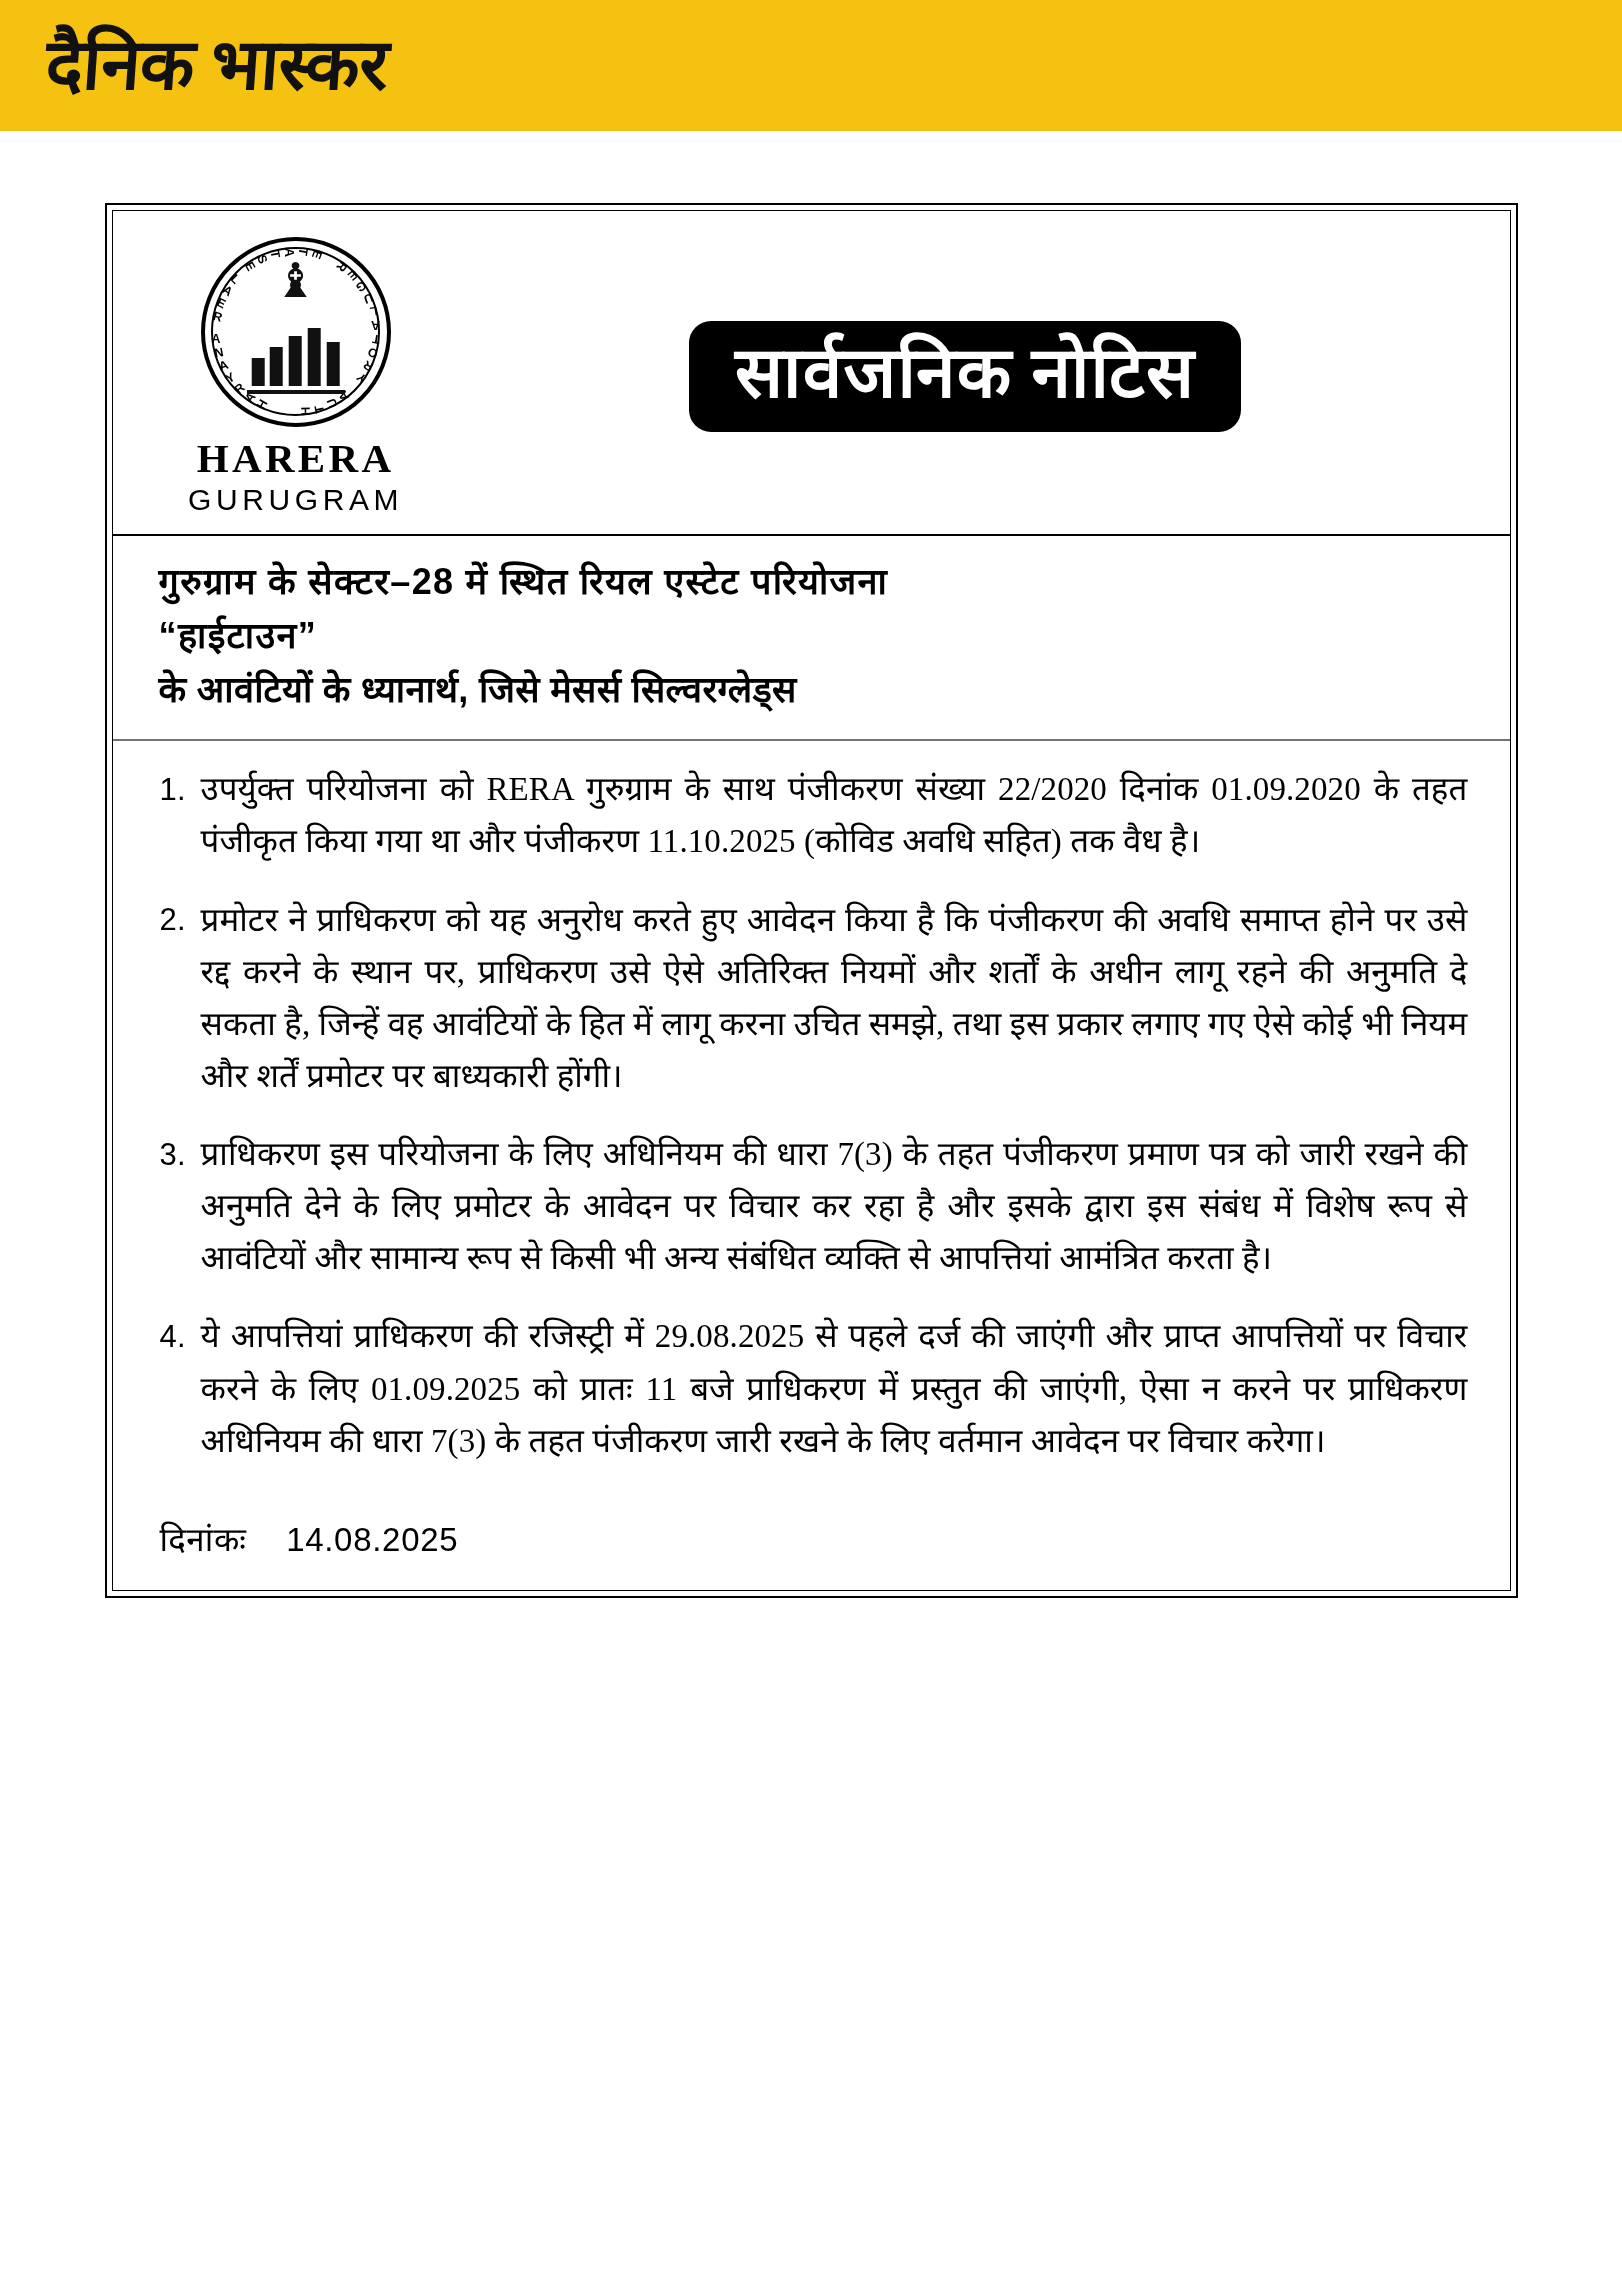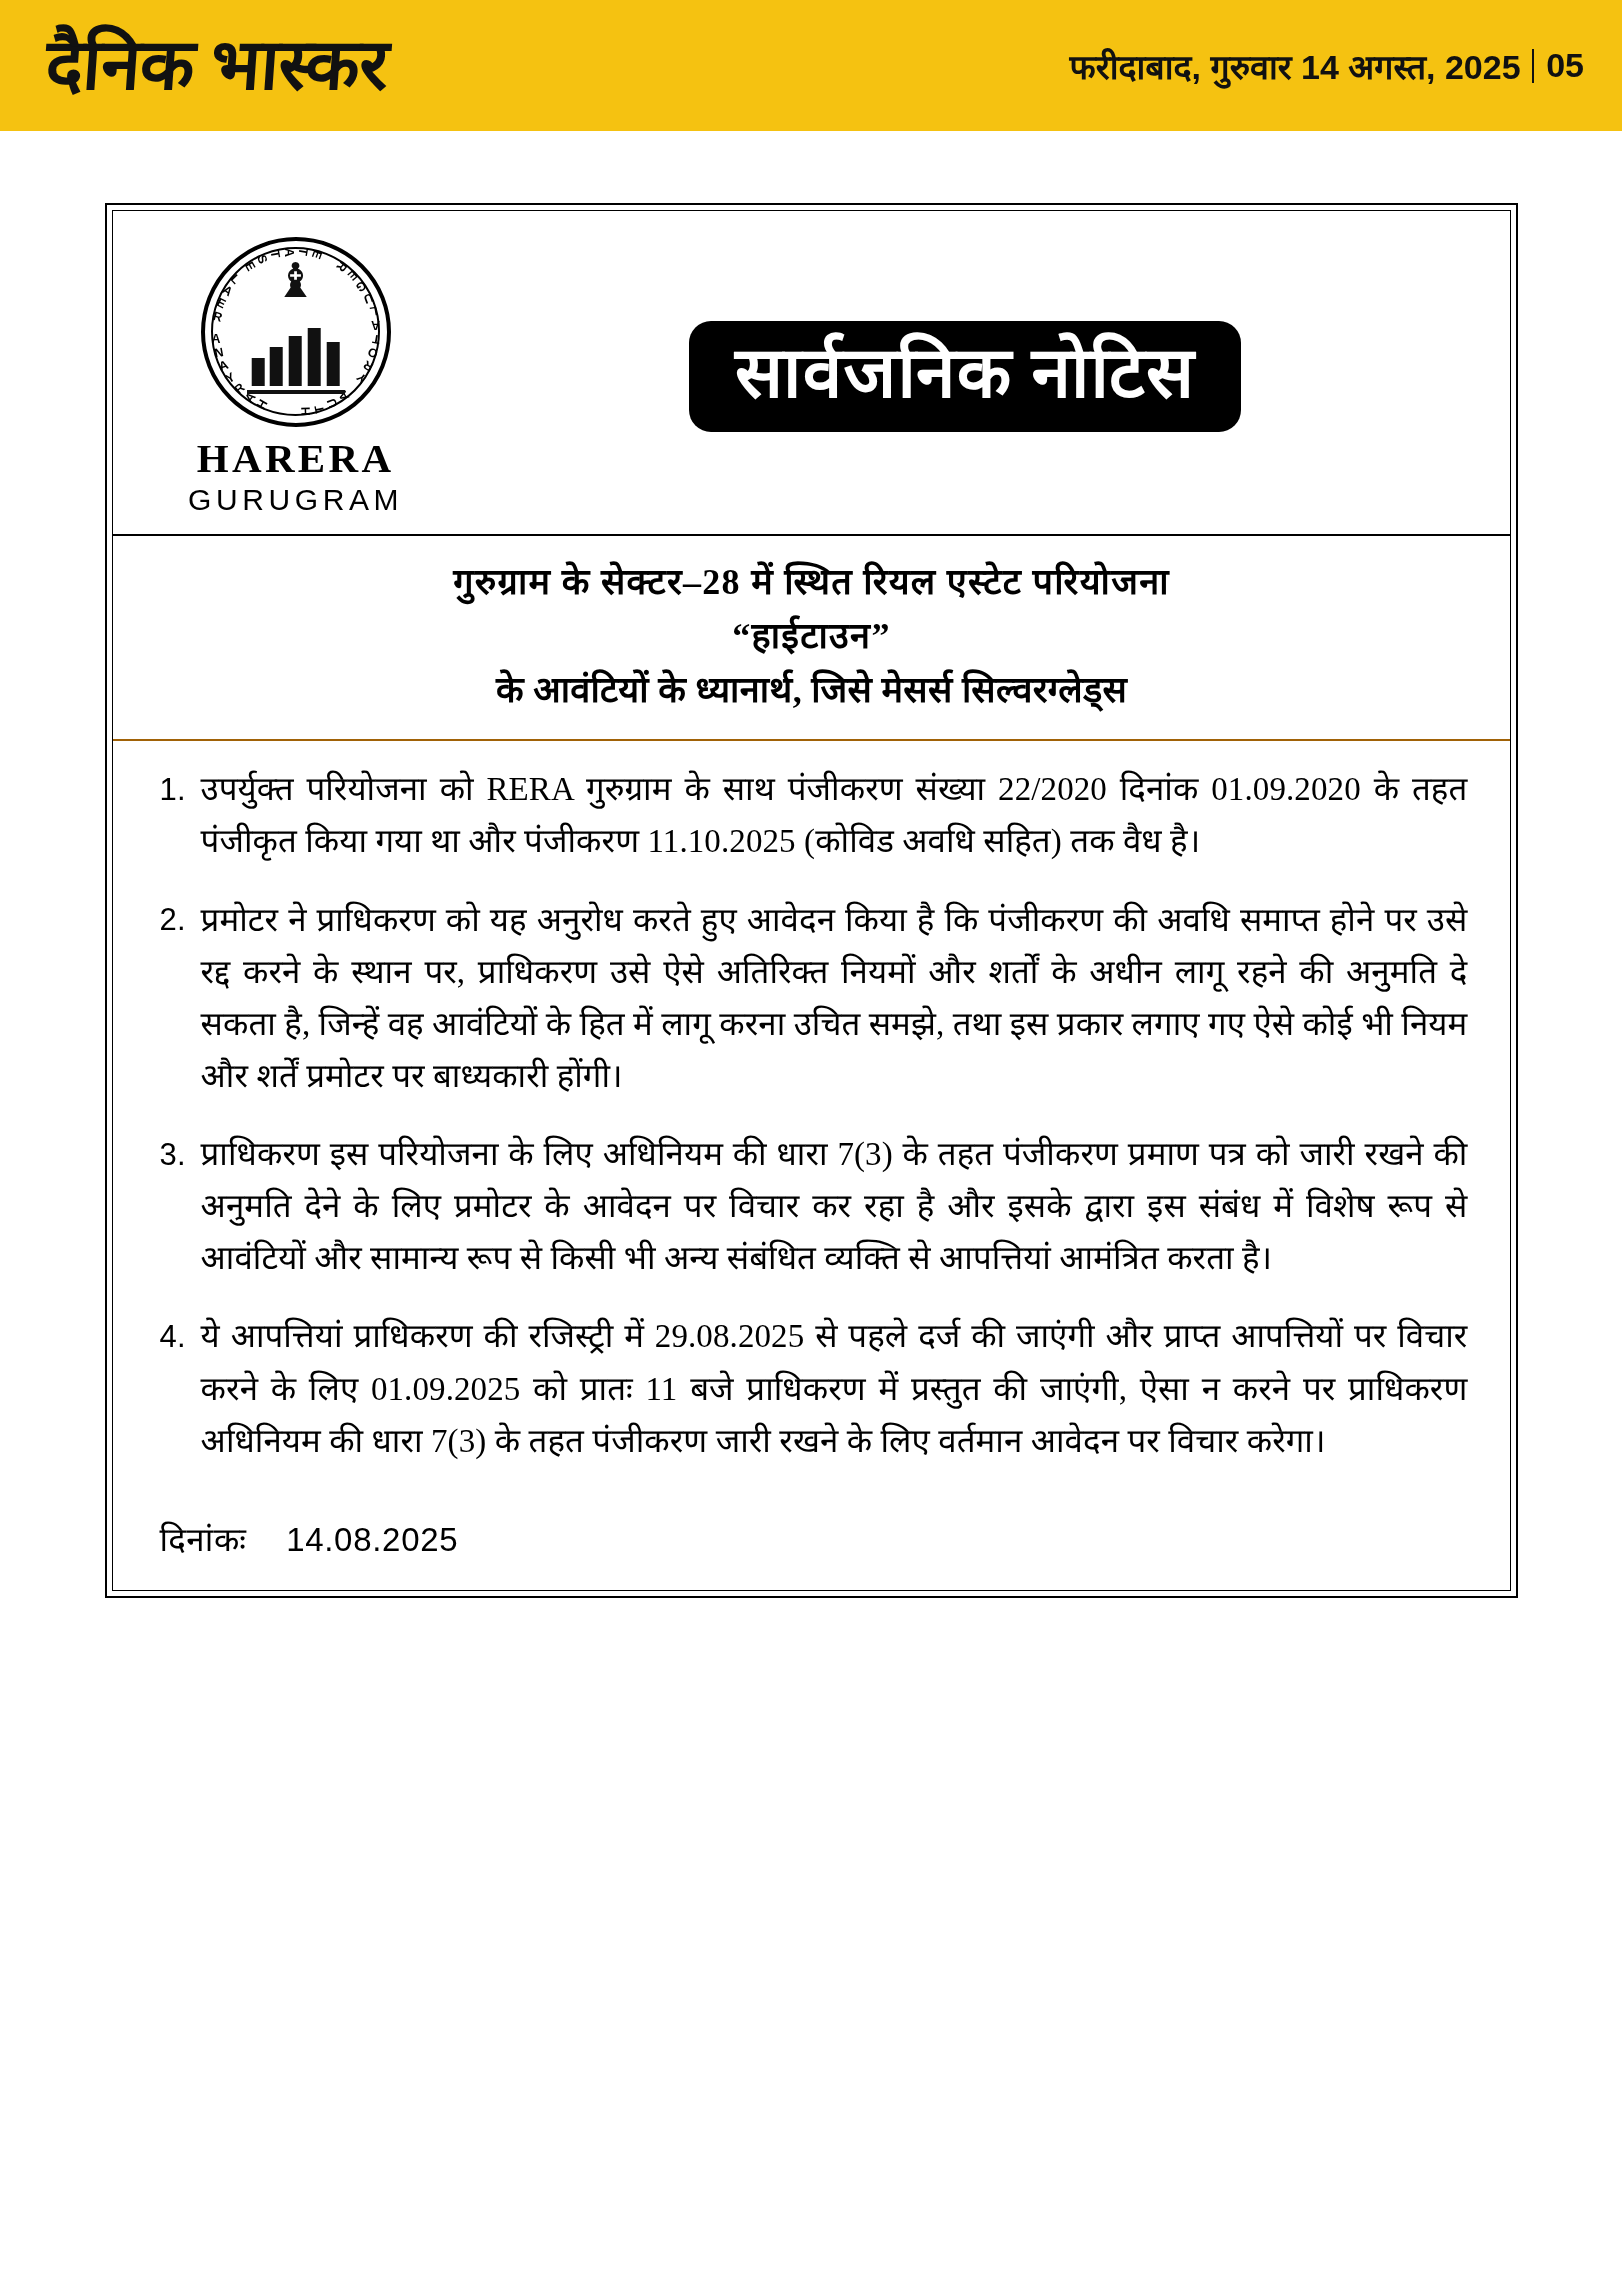--- a/index.html
+++ b/index.html
@@ -184,23 +184,23 @@
     font-weight: bold;
     font-size: 71px;
     line-height: 1;
     letter-spacing: 1.3px;
     white-space: nowrap;
   }
 
   
   .notice-subhead {
     padding: 19.6px 46px 22px 46px;
-    border-bottom: 2px solid #a16207;
-    text-align: center;
-    font-family: Liberation Serif, serif;
+    border-bottom: 2px solid #737373;
+    text-align: left;
+    font-family: Liberation Sans, sans-serif;
     font-weight: bold;
     font-size: 36px;
     line-height: 1.5;
     letter-spacing: 0.3px;
   }
   .notice-subhead .l1 { letter-spacing: 1.3px; }
   .notice-subhead .l2 { letter-spacing: 1.3px; }
 
   
   .notice-body {
@@ -254,25 +254,20 @@
     line-height: 1.4;
     letter-spacing: 0.3px;
     padding-right: 26px;
   }
 </style>
 </head>
 <body>
 
 <div class="masthead">
   <div class="masthead-logo">दैनिक भास्कर</div>
-  <div class="masthead-edition">
-    <span>फरीदाबाद, गुरुवार 14 अगस्त, 2025</span>
-    <span class="divider"></span>
-    <span>05</span>
-  </div>
 </div>
 
 <div class="notice-wrap">
   <div class="notice">
     <div class="notice-inner">
 
       <div class="notice-head">
         <div class="harera-block">
           <div class="harera-seal">
             <div class="seal-ring-text">

